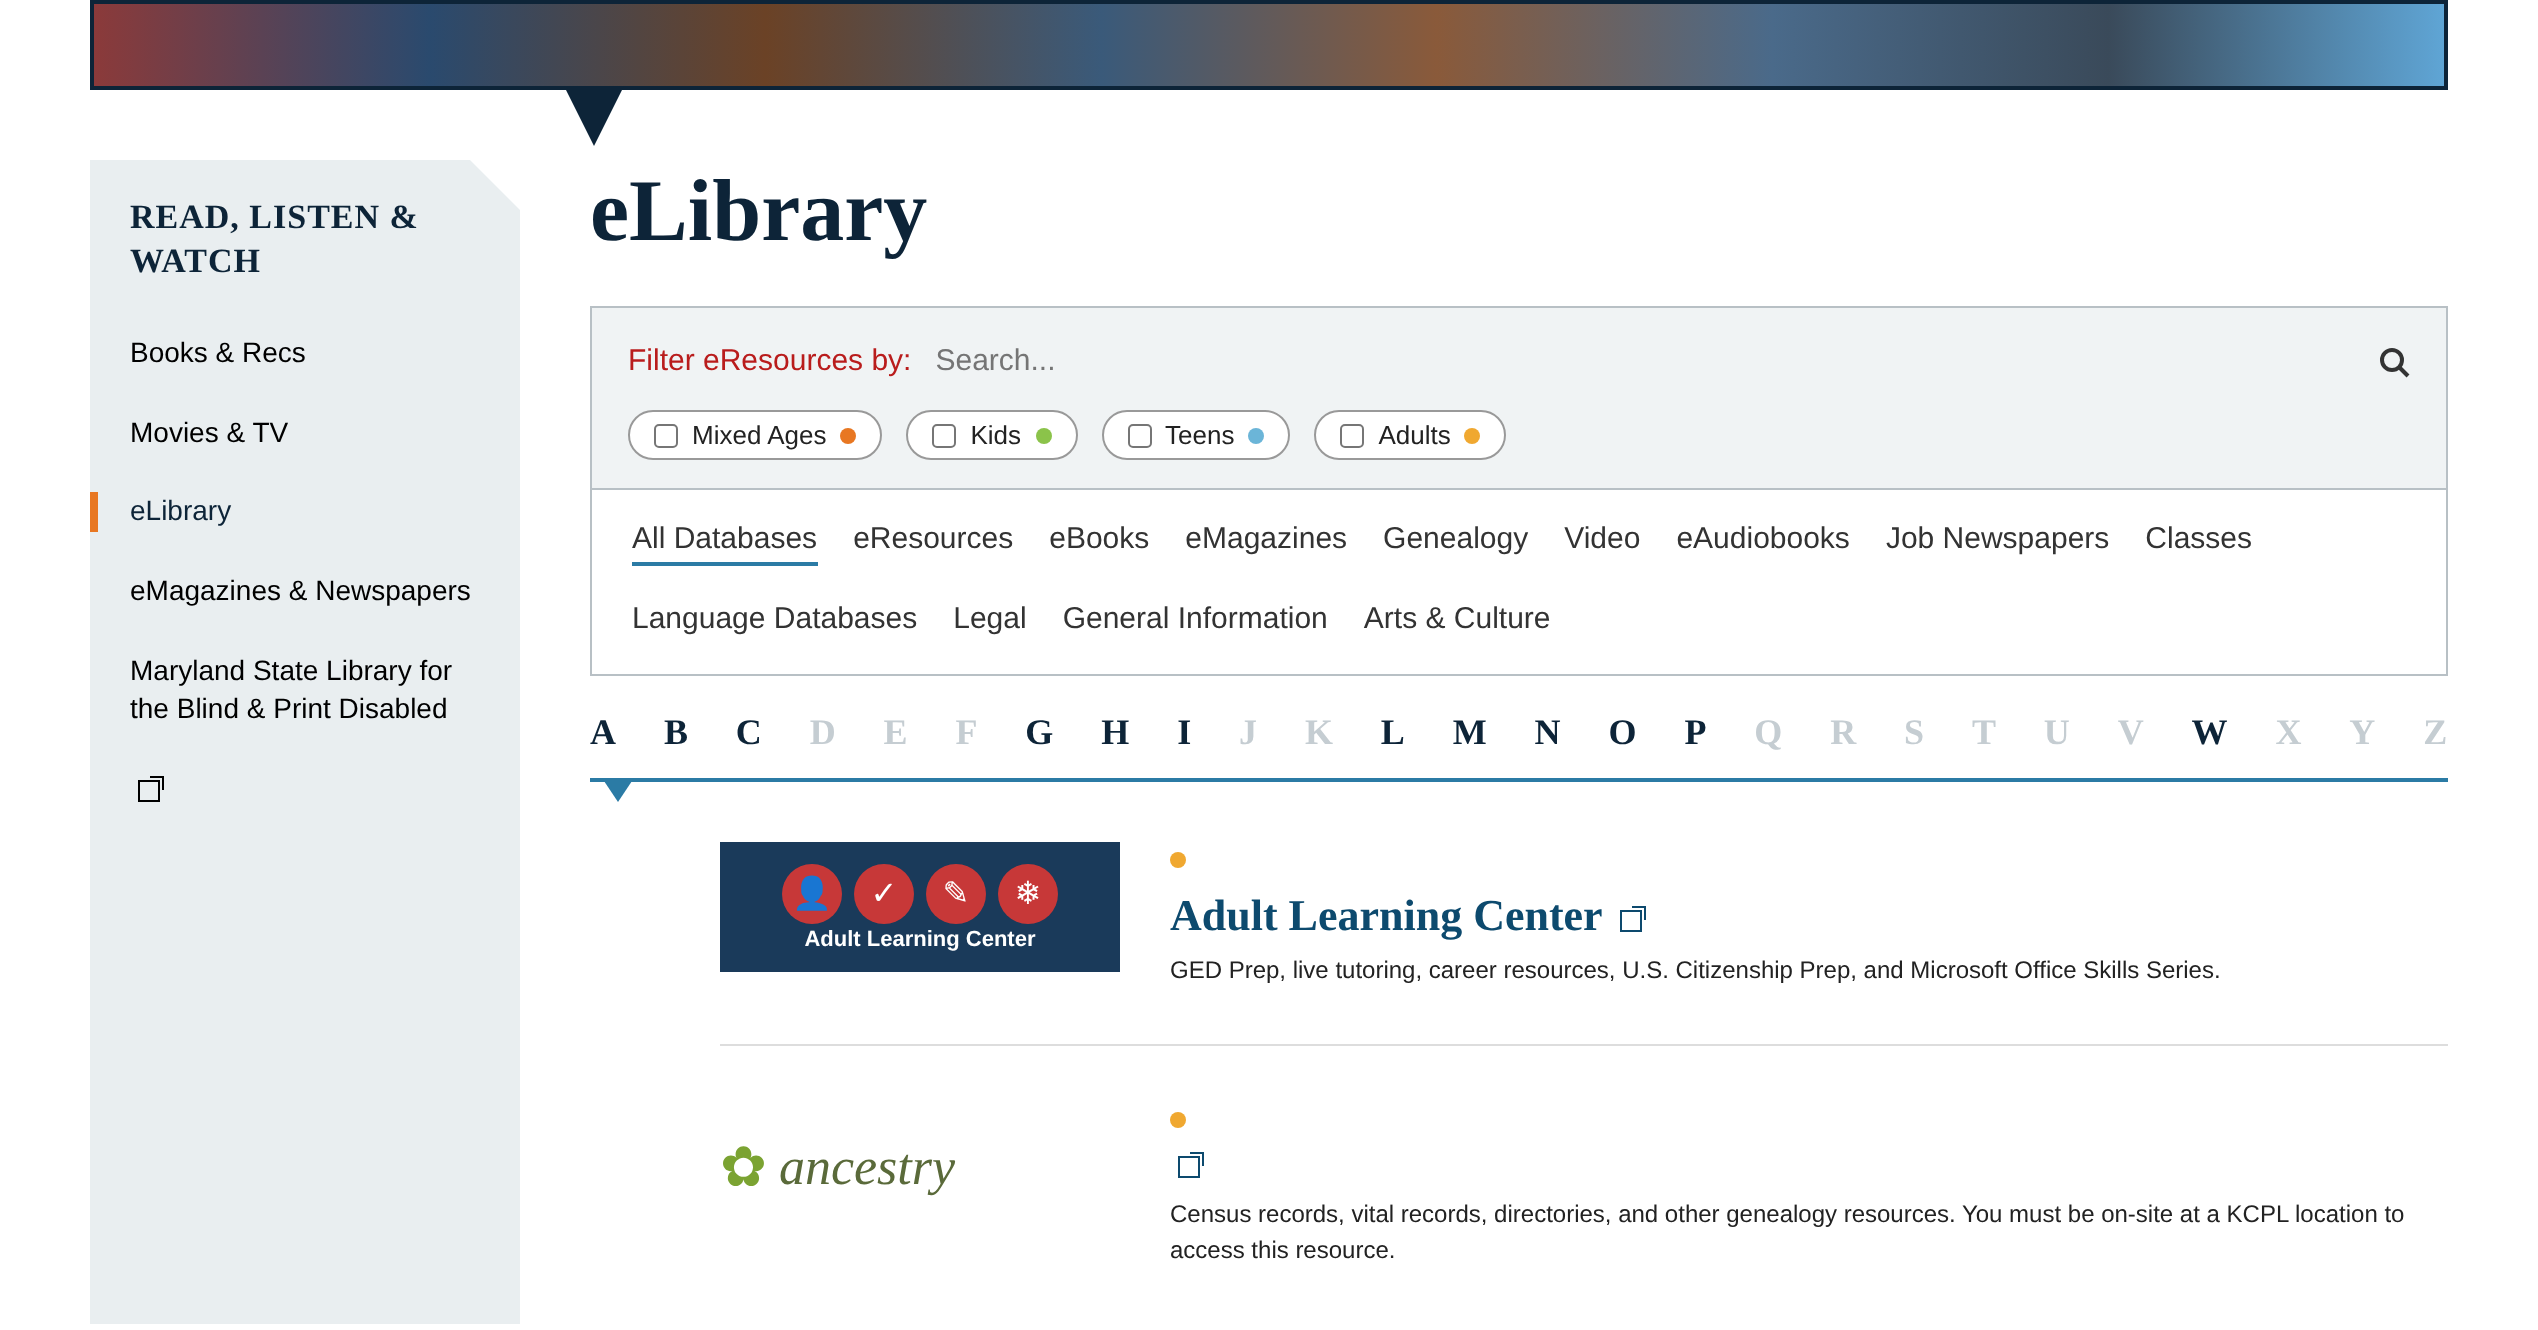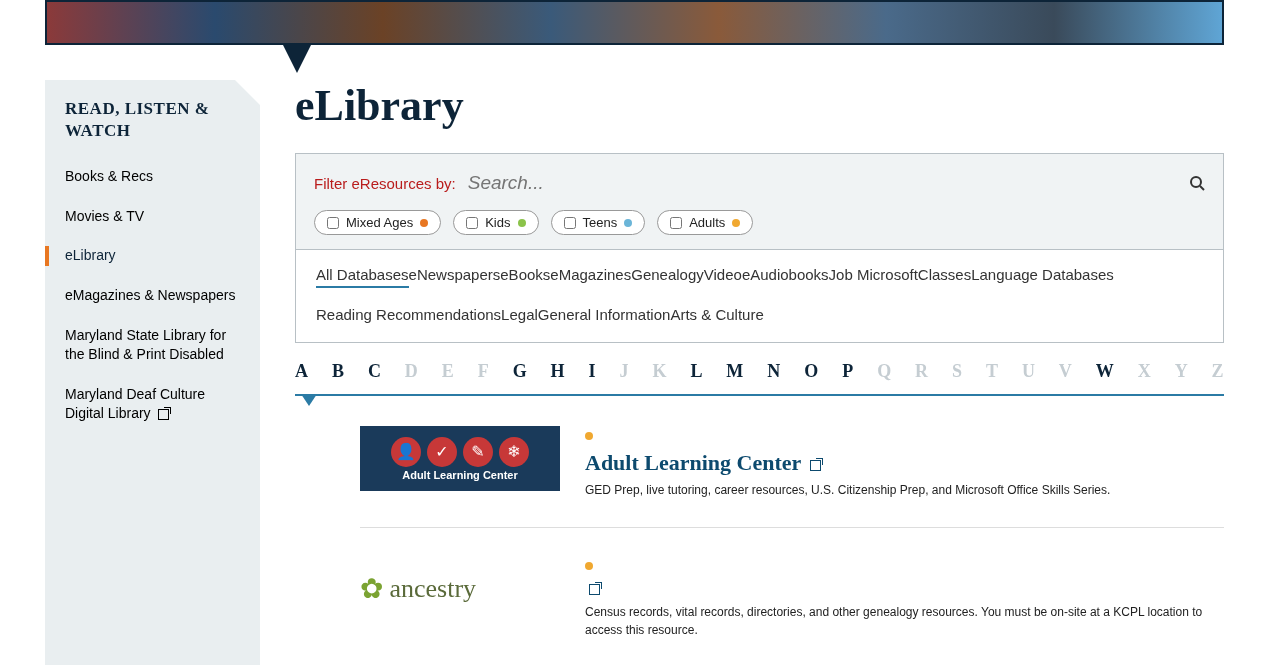--- a/index.html
+++ b/index.html
@@ -122,25 +122,24 @@
       gap: 12px;
     }
     .filter-label {
       font-size: 15px;
       color: #b91c1c;
     }
     .search-input {
       flex: 1;
       border: none;
       background: transparent;
-      font-size: 19px;
+      font-size: 15px;
       color: #888;
       outline: none;
       padding: 4px 0;
-      font-style: italic;
     }
     .search-icon {
       width: 16px;
       height: 16px;
       color: #333;
       cursor: pointer;
     }
     .search-icon svg { display: block; }
     .filter-row2 {
       display: flex;
@@ -174,20 +173,21 @@
     .dot.amber { background: #f0a830; }
     .category-box {
       border: 1px solid #b8c0c5;
       border-top: none;
       background: #fff;
       padding: 16px 20px;
     }
     .category-list {
       display: flex;
       flex-wrap: wrap;
+      gap: 18px;
       row-gap: 18px;
     }
     .category-item {
       font-size: 15px;
       color: #333;
       cursor: pointer;
       padding-bottom: 3px;
     }
     .category-item.active {
       border-bottom: 2px solid #2b7ba5;
@@ -276,20 +276,21 @@
       gap: 6px;
     }
     .logo-ancestry-leaf {
       color: #7ba332;
       font-size: 28px;
     }
     .logo-ancestry-text {
       font-family: Georgia, serif;
       font-size: 26px;
       color: #5a6a3a;
+      font-style: italic;
     }
     .result-body {
       flex: 1;
     }
     .result-tag {
       margin-bottom: 6px;
     }
     .result-title {
       font-family: Georgia, serif;
       font-size: 22px;
@@ -311,21 +312,21 @@
 
 <div class="container">
   <aside class="sidebar">
     <h3 class="sidebar-title">READ, LISTEN &amp; WATCH</h3>
     <div id="sidebar-items">
         <div class="sidebar-item"><span>Books &amp; Recs</span></div>
         <div class="sidebar-item"><span>Movies &amp; TV</span></div>
         <div class="sidebar-item active"><span>eLibrary</span></div>
         <div class="sidebar-item"><span>eMagazines &amp; Newspapers</span></div>
         <div class="sidebar-item"><span>Maryland State Library for the Blind &amp; Print Disabled</span></div>
-        <div class="sidebar-item"><span>Maryland Deaf Culture Digital Library</span> <span class="ext-icon"></span></div>
+        <div class="sidebar-item"> <span class="ext-icon"></span></div>
       </div>
   </aside>
 
   <main class="main">
     <h1 class="page-title">eLibrary</h1>
 
     <div class="filter-box">
       <div class="filter-row1">
         <span class="filter-label">Filter eResources by:</span>
         <input class="search-input" placeholder="Search..." style="">
@@ -356,30 +357,29 @@
             <input type="checkbox" style="">
             <span>Adults</span>
             <span class="dot amber"></span>
           </label>
         </div>
     </div>
 
     <div class="category-box">
       <div class="category-list" id="category-list">
           <span class="category-item active">All Databases</span>
-          <span class="category-item">eNewspapers</span>
+          <span class="category-item">eResources</span>
           <span class="category-item">eBooks</span>
           <span class="category-item">eMagazines</span>
           <span class="category-item">Genealogy</span>
           <span class="category-item">Video</span>
           <span class="category-item">eAudiobooks</span>
-          <span class="category-item">Job Microsoft</span>
+          <span class="category-item">Job Newspapers</span>
           <span class="category-item">Classes</span>
           <span class="category-item">Language Databases</span>
-          <span class="category-item">Reading Recommendations</span>
           <span class="category-item">Legal</span>
           <span class="category-item">General Information</span>
           <span class="category-item">Arts &amp; Culture</span>
         </div>
     </div>
 
     <div class="alpha-row" id="alpha-row">
         <span class="alpha-letter enabled">A</span>
         <span class="alpha-letter enabled">B</span>
         <span class="alpha-letter enabled">C</span>

